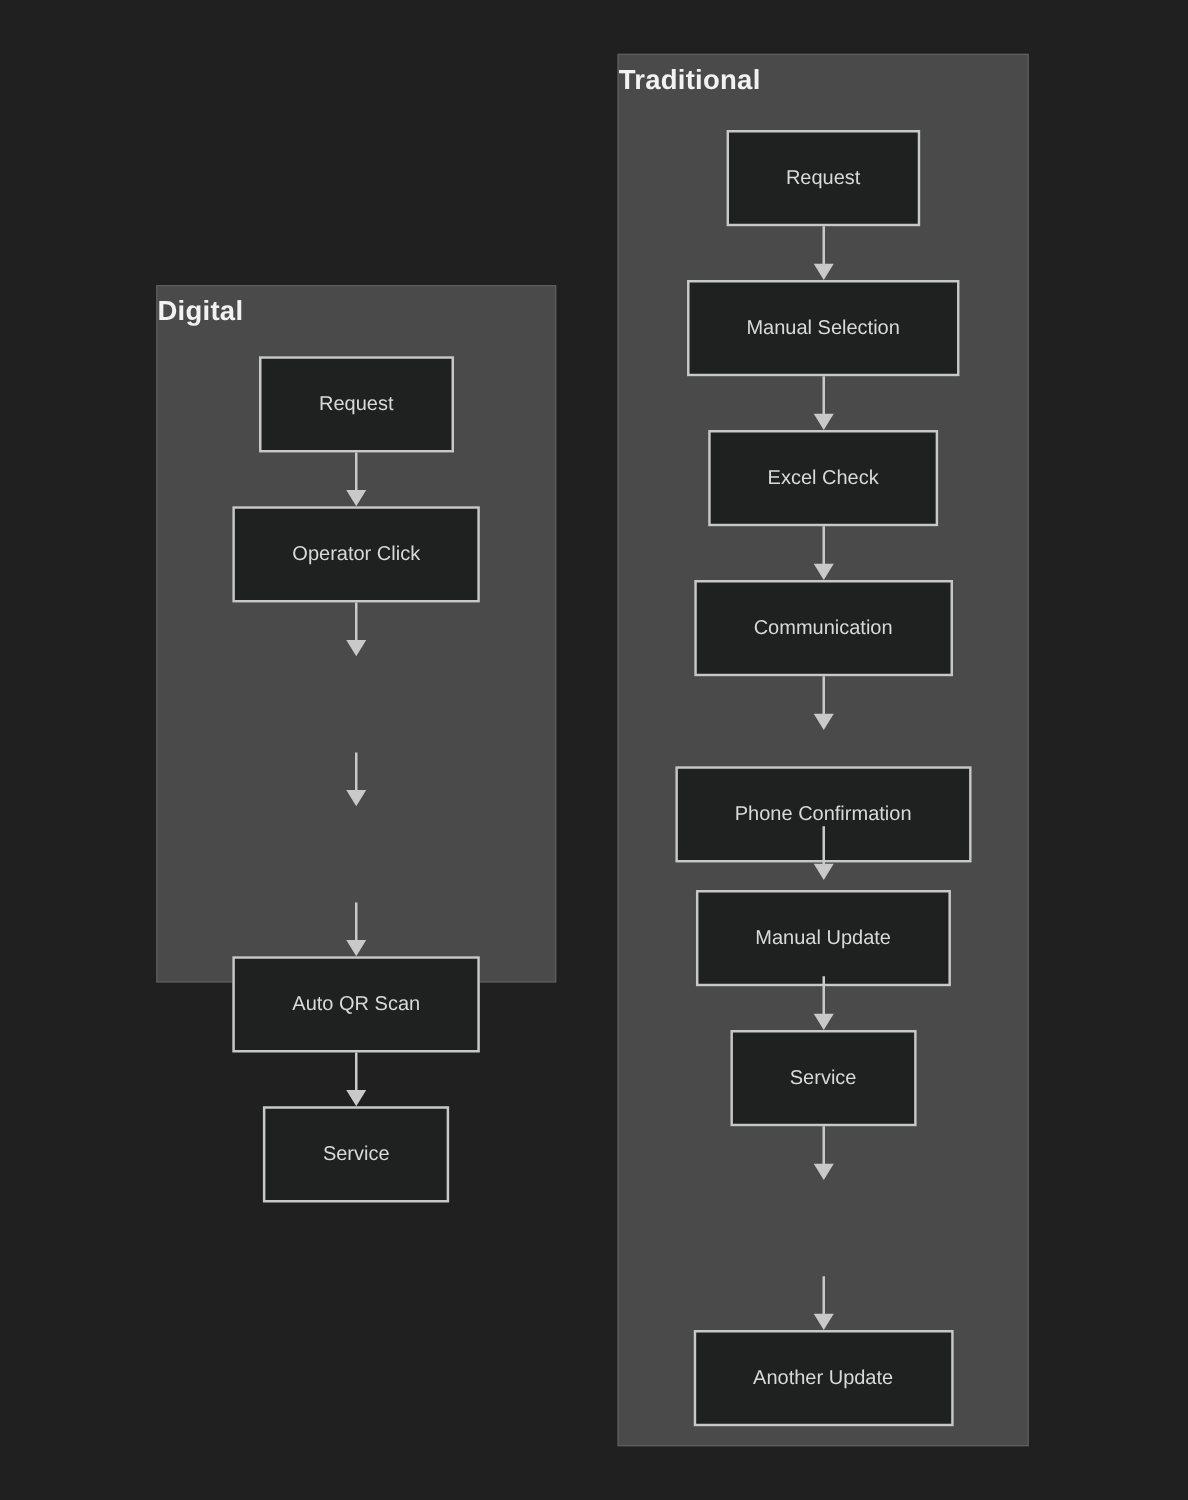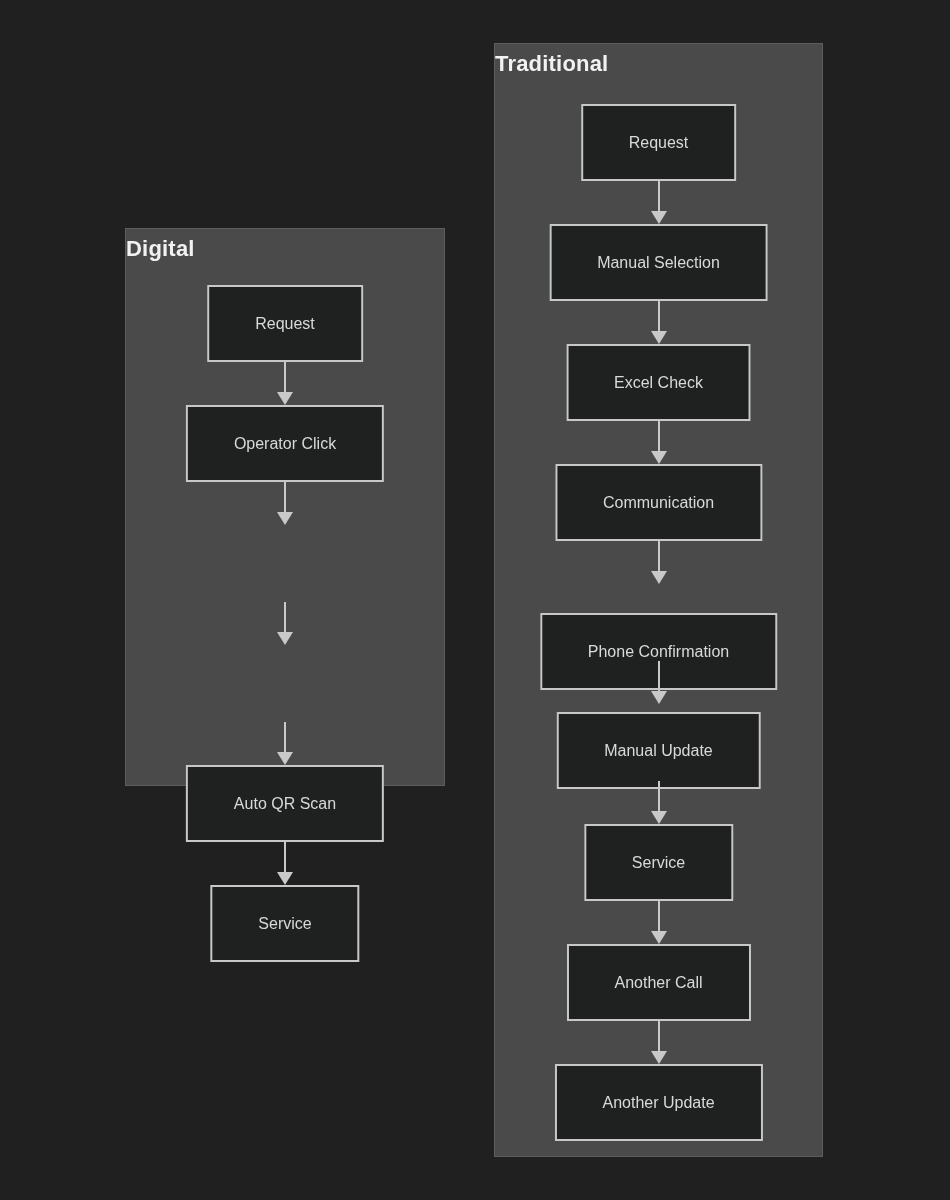--- a/index.html
+++ b/index.html
@@ -138,21 +138,20 @@
       <div class="node" style="top: 668px;">Manual Update</div>
       <div class="arrow" style="top: 737px;">
         <div class="line"></div>
         <div class="head"></div>
       </div>
       <div class="node" style="top: 780px;">Service</div>
       <div class="arrow" style="top: 857px;">
         <div class="line"></div>
         <div class="head"></div>
       </div>
-      <div class="node" style="top: 900px;">Another Call</div>
       <div class="arrow" style="top: 977px;">
         <div class="line"></div>
         <div class="head"></div>
       </div>
       <div class="node" style="top: 1020px;">Another Update</div>
     </section>
 
 </div>
 
 </body></html>

